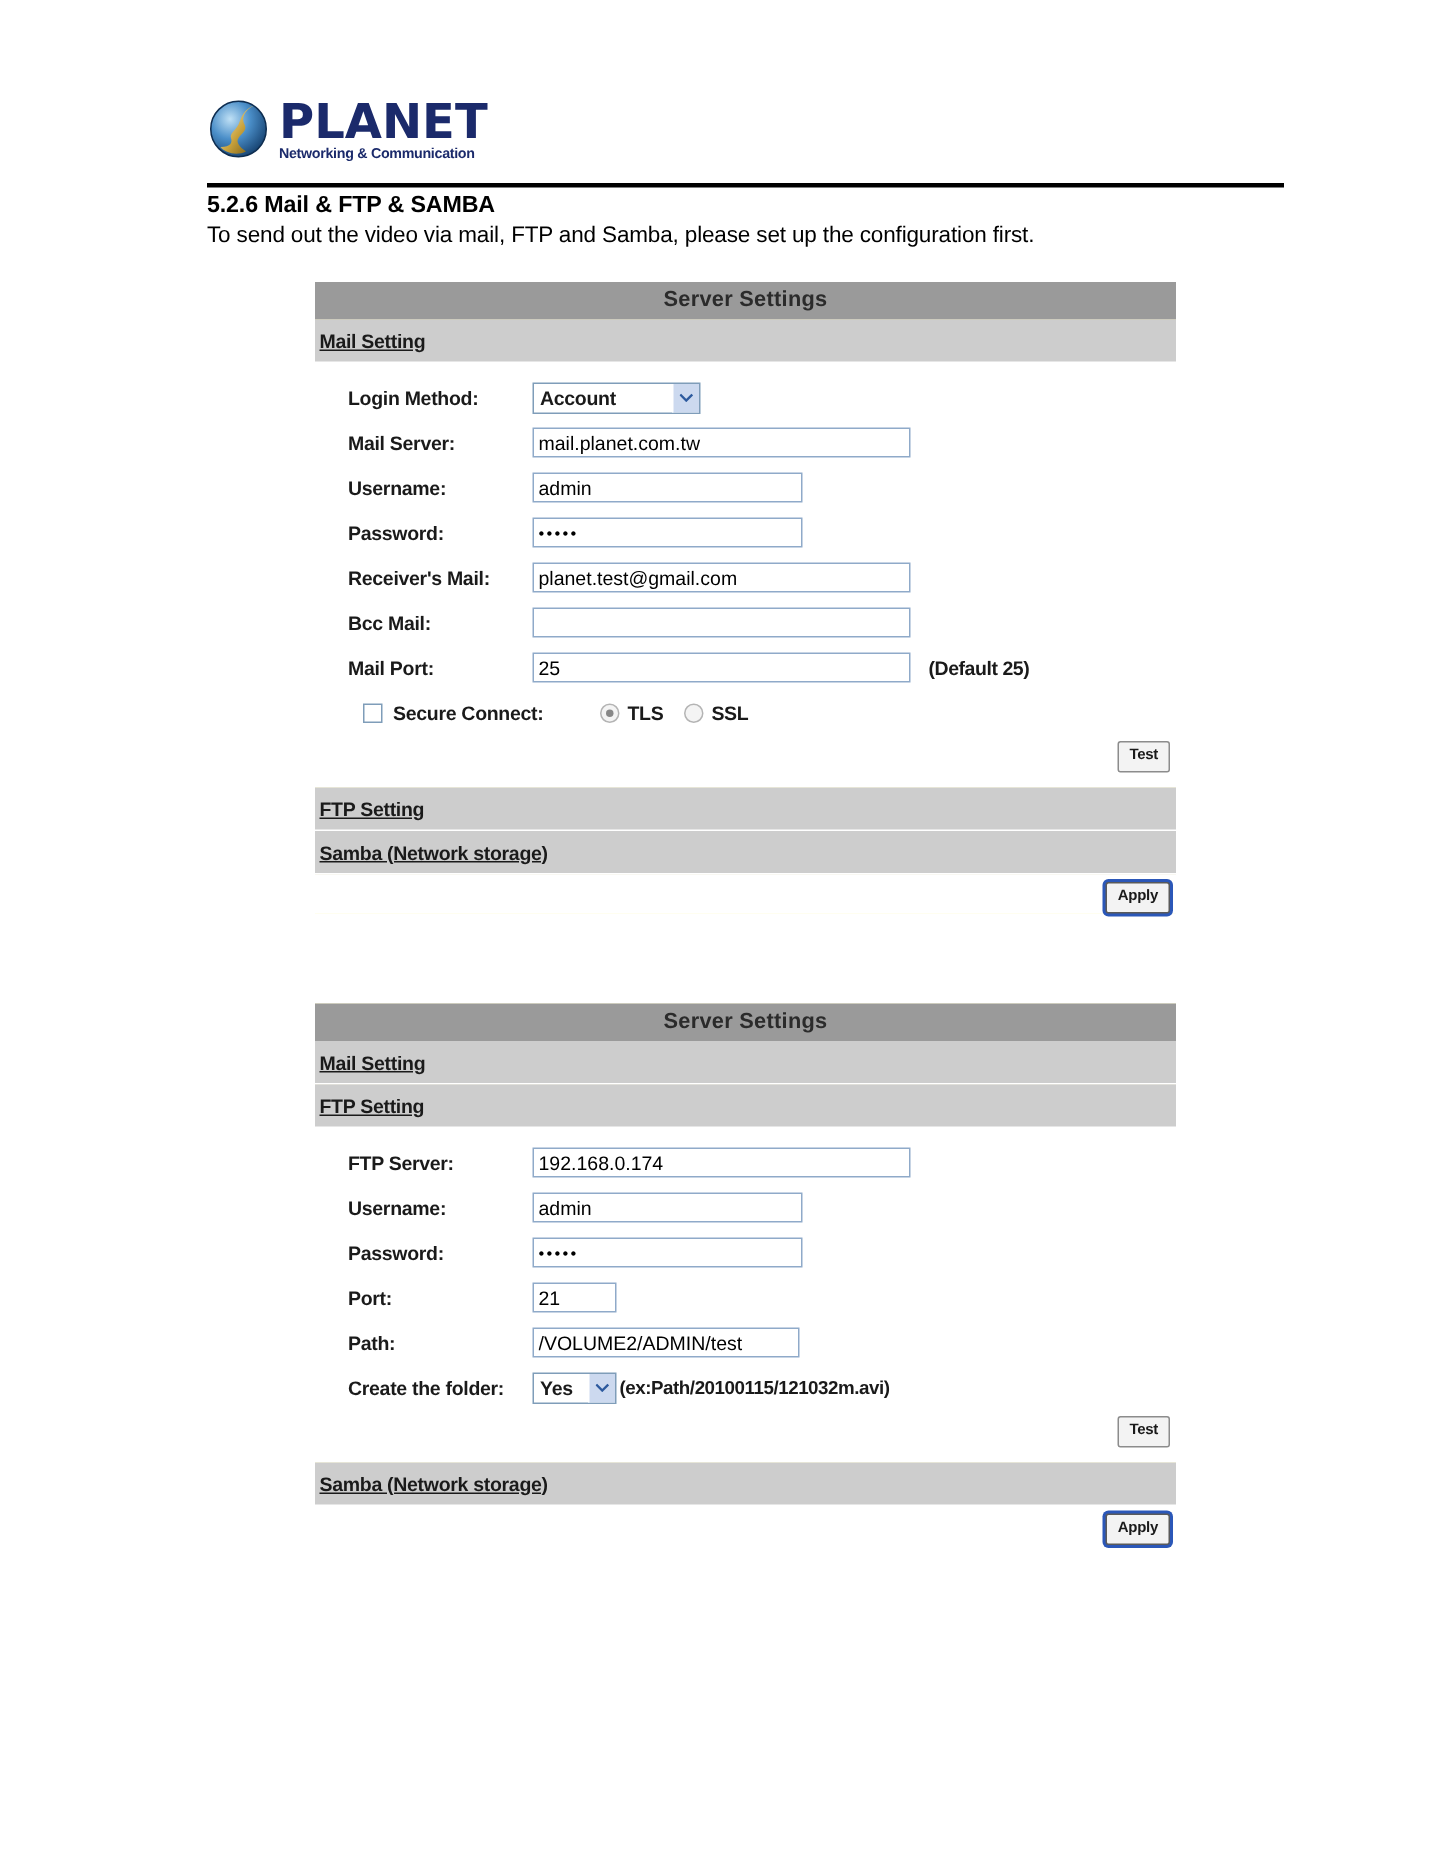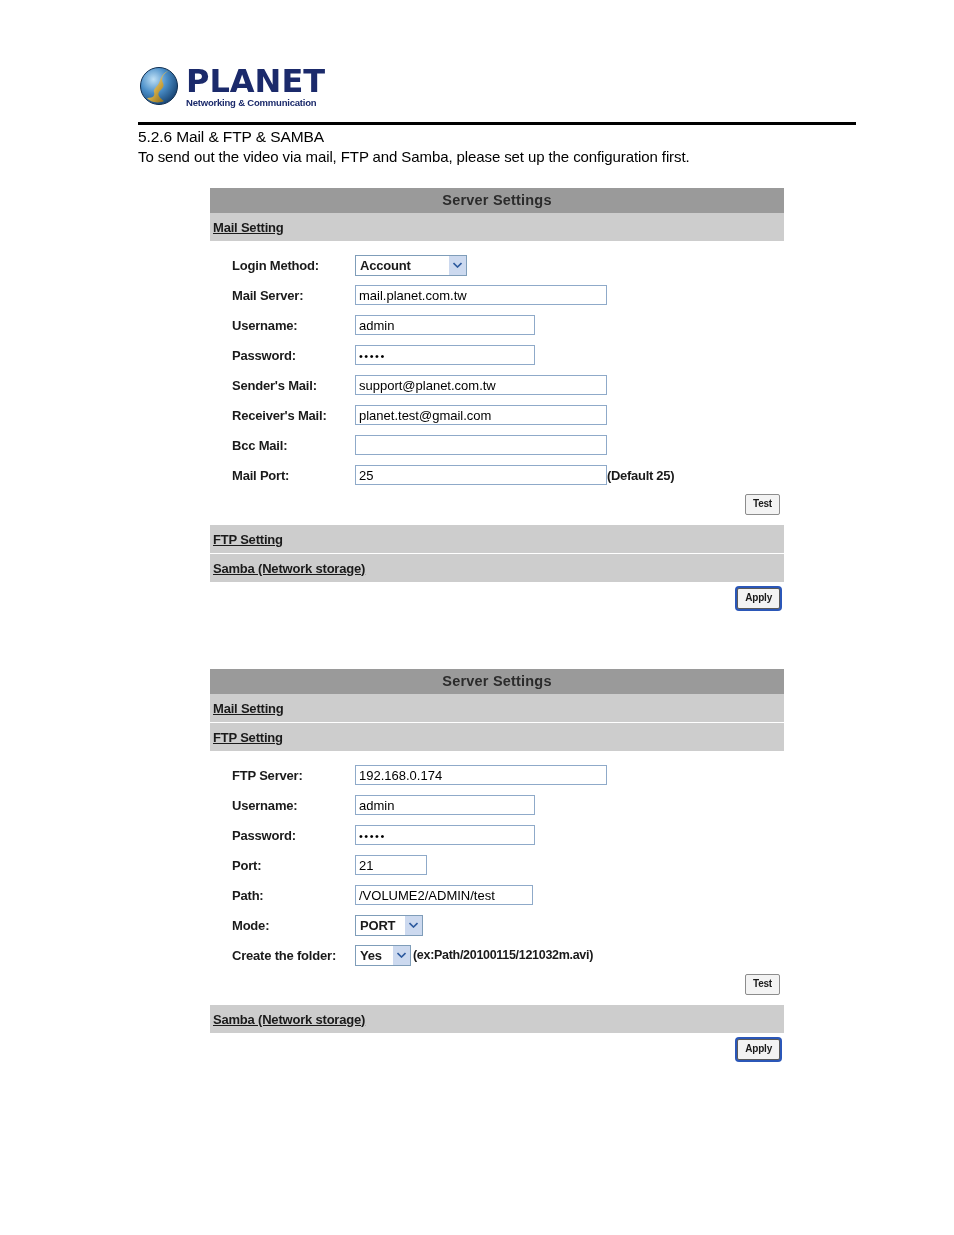--- a/index.html
+++ b/index.html
@@ -62,21 +62,21 @@
     top: 122px;
     width: 718px;
     height: 3px;
     background: #000000;
   }
   .section-title {
     position: absolute;
     left: 138px;
     top: 128px;
     font-size: 15.5px;
-    font-weight: normal;
+    font-weight: bold;
     letter-spacing: -0.1px;
   }
   .section-desc {
     position: absolute;
     left: 138px;
     top: 148px;
     font-size: 15px;
     letter-spacing: -0.1px;
   }
 
@@ -141,34 +141,34 @@
     background: #ffffff;
     font-family: "Liberation Sans", sans-serif;
     font-size: 13px;
     color: #000000;
     padding: 0 3px;
     line-height: 18px;
     outline: none;
   }
   .w-wide  { width: 252px; }
   .w-mid   { width: 180px; }
-  .w-small { width: 72px; }
+  .w-small { width: 56px; }
   .w-path  { width: 178px; }
 
   .pwd {
     letter-spacing: 1.5px;
     font-size: 11px;
     padding-top: 1px;
   }
 
   .hint {
     font-size: 13px;
     font-weight: bold;
     color: #1a1a1a;
-    margin-left: 0px;
+    margin-left: 12px;
     letter-spacing: -0.3px;
   }
   .hint-light {
     font-size: 12.5px;
     font-weight: bold;
     color: #1a1a1a;
     margin-left: 2px;
     letter-spacing: -0.3px;
   }
 
@@ -351,41 +351,45 @@
     <div class="frow">
       <div class="flabel">Username:</div>
       <input class="finput w-mid" type="text" value="admin" style="">
     </div>
 
     <div class="frow">
       <div class="flabel">Password:</div>
       <input class="finput w-mid pwd" type="text" value="•••••" style="">
     </div>
 
-    <div class="frow">
-      <div class="flabel">Sender's Mail:</div>
-      <input class="finput w-wide" type="text" value="support@planet.com.tw" style="">
-    </div>
 
     <div class="frow">
       <div class="flabel">Receiver's Mail:</div>
       <input class="finput w-wide" type="text" value="planet.test@gmail.com" style="">
     </div>
 
     <div class="frow">
       <div class="flabel">Bcc Mail:</div>
       <input class="finput w-wide" type="text" value="" style="">
     </div>
 
     <div class="frow">
       <div class="flabel">Mail Port:</div>
       <input class="finput w-wide" type="text" value="25" style="">
       <span class="hint">(Default 25)</span>
     </div>
 
+    <div class="secure-row">
+      <span class="chk"></span>
+      <span class="secure-label">Secure Connect:</span>
+      <span class="rad on"></span>
+      <span class="radio-label">TLS</span>
+      <span class="rad"></span>
+      <span class="radio-label">SSL</span>
+    </div>
 
     <div class="btn-row">
       <button class="btn">Test</button>
     </div>
   </div>
 
   <div class="section-bar">
     <span class="section-bar-link">FTP Setting</span>
   </div>
 
@@ -430,31 +434,20 @@
     <div class="frow">
       <div class="flabel">Port:</div>
       <input class="finput w-small" type="text" value="21" style="">
     </div>
 
     <div class="frow">
       <div class="flabel">Path:</div>
       <input class="finput w-path" type="text" value="/VOLUME2/ADMIN/test" style="">
     </div>
 
-    <div class="frow">
-      <div class="flabel">Mode:</div>
-      <div class="sel sel-mid">
-        <span>PORT</span>
-        <span class="sel-arrow">
-          <svg width="9" height="6" viewBox="0 0 9 6">
-              <path d="M0.5 1 L4.5 5 L8.5 1" fill="none" stroke="#2d5a9e" stroke-width="1.6"></path>
-            </svg>
-        </span>
-      </div>
-    </div>
 
     <div class="frow">
       <div class="flabel">Create the folder:</div>
       <div class="sel sel-small">
         <span>Yes</span>
         <span class="sel-arrow">
           <svg width="9" height="6" viewBox="0 0 9 6">
               <path d="M0.5 1 L4.5 5 L8.5 1" fill="none" stroke="#2d5a9e" stroke-width="1.6"></path>
             </svg>
         </span>

